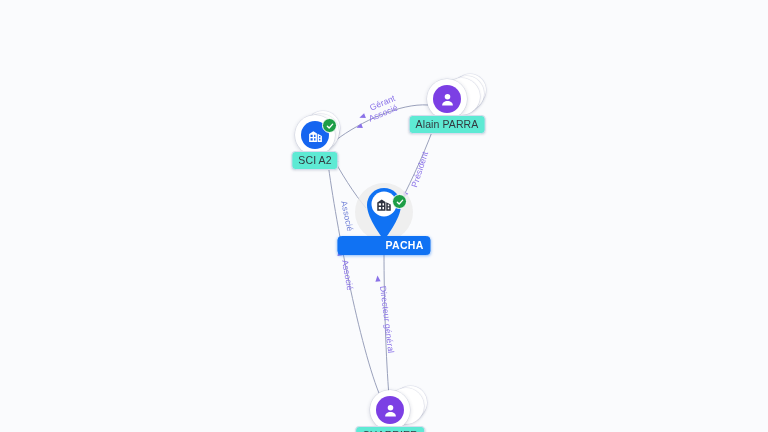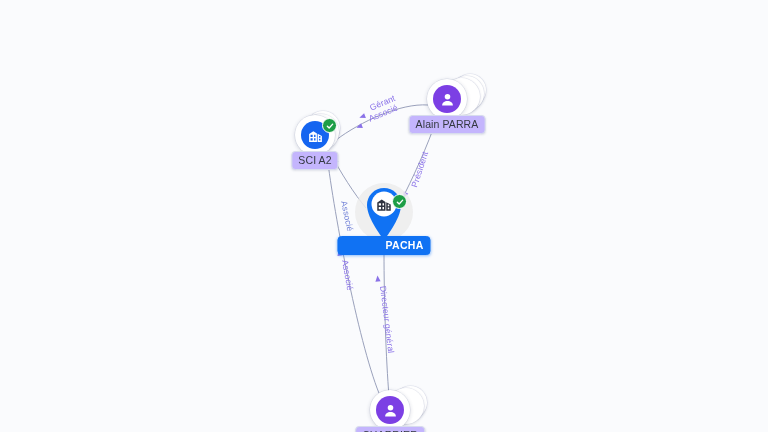--- a/index.html
+++ b/index.html
@@ -104,21 +104,21 @@
     display: flex;
     align-items: center;
     justify-content: center;
   }
   .pin-inner-icon svg { width: 18px; height: 18px; display: block; }
 
   
   .node-label {
     position: absolute;
     transform: translateX(-50%);
-    background: #c4b5fd;
+    background: #5eead4;
     border: 1px solid #d7dced;
     border-radius: 4px;
     padding: 2px 6px 3px 6px;
     font-size: 10.5px;
     line-height: 12px;
     color: #33383f;
     white-space: nowrap;
     box-shadow: 0 1px 2px rgba(40,50,90,.12);
     letter-spacing: .1px;
   }

